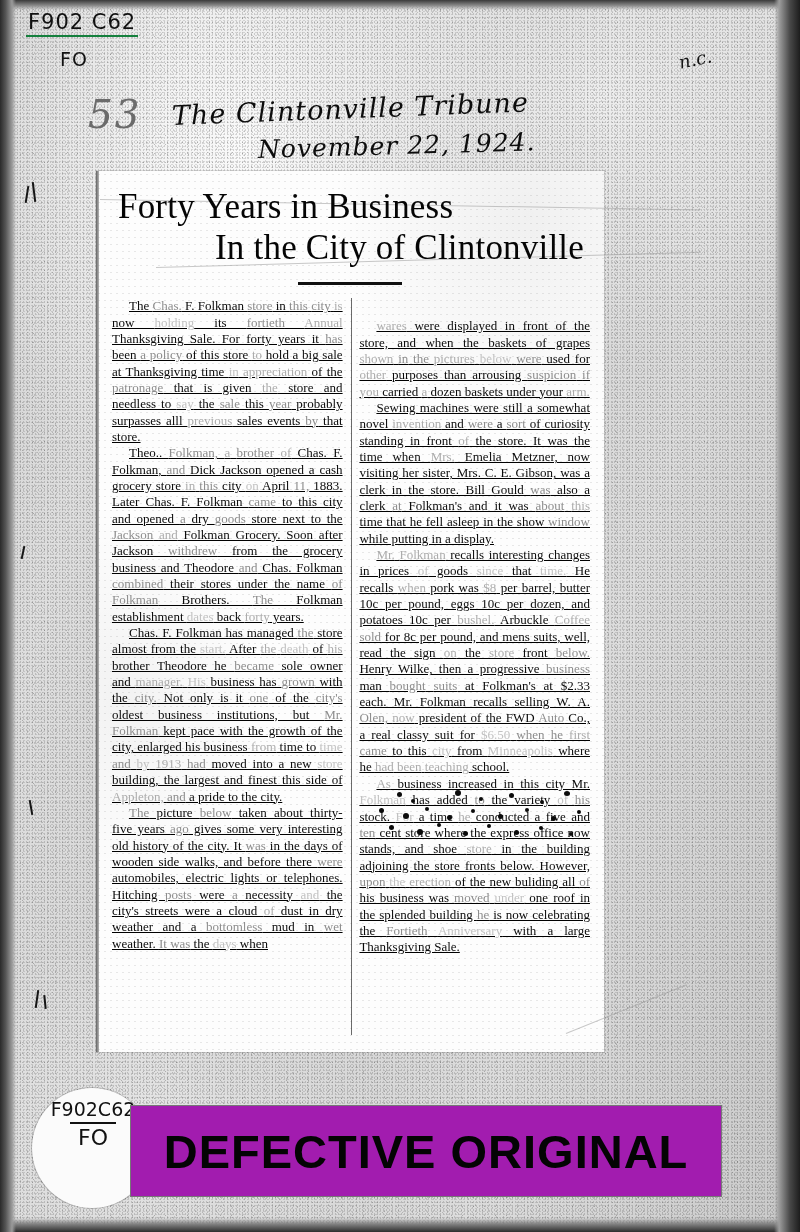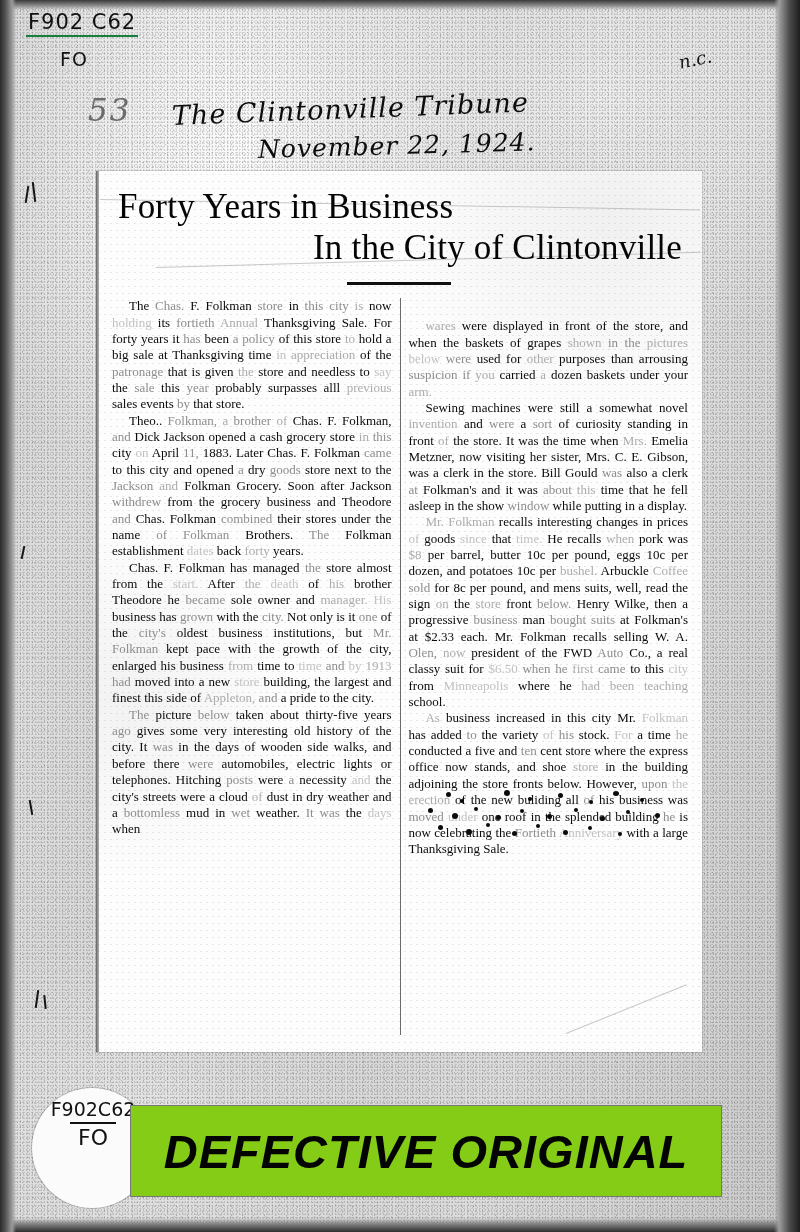--- a/index.html
+++ b/index.html
@@ -49,39 +49,39 @@
 
   
   .hand{
     position:absolute;
     font-family:"DejaVu Sans", sans-serif;
     color:#111;white-space:nowrap;
   }
   #callno{left:26px;top:10px;font-size:21px;letter-spacing:1px;}
   #callno .ul{border-bottom:2px solid #15803d;padding:0 2px 1px 2px;display:inline-block;}
   #callno-sub{left:60px;top:48px;font-size:19px;letter-spacing:1px;}
-  #shelf53{left:88px;top:92px;font-size:31px;font-style:italic;
+  #shelf53{left:88px;top:92px;font-size:39px;font-style:italic;
     font-family:"DejaVu Serif", serif;color:#6b6b6b;letter-spacing:2px;}
 
   .cursive{
     position:absolute;
     font-family:"DejaVu Serif", serif;
     font-style:italic;color:#0d0d0d;white-space:nowrap;
     transform-origin:left center;
   }
   #src-title{left:172px;top:100px;font-size:27px;transform:rotate(-2.2deg);letter-spacing:1px;}
   #src-date{left:258px;top:135px;font-size:25px;transform:rotate(-1.6deg);letter-spacing:1px;}
   #corner-mark{right:88px;top:52px;font-size:18px;transform:rotate(-12deg);color:#141414;}
 
   
   .tick{position:absolute;background:#151515;}
 
   
   #clipping{
-    position:absolute;left:96px;top:171px;width:606px;height:881px;
+    position:absolute;left:96px;top:171px;width:508px;height:881px;
     background:#fdfdfd;
     box-shadow:0 0 0 1px rgba(0,0,0,.10);
   }
   #clipping::before{ 
     content:"";position:absolute;inset:0;pointer-events:none;
     background:
       radial-gradient(ellipse 55% 35% at 85% 5%, rgba(0,0,0,.05), rgba(0,0,0,0) 70%),
       radial-gradient(ellipse 40% 30% at 5% 60%, rgba(0,0,0,.045), rgba(0,0,0,0) 70%);
   }
   #clipping::after{ 
@@ -105,20 +105,21 @@
   .hl-1{text-align:left;padding-left:4px;}
   .hl-2{text-align:right;padding-right:2px;}
   #hl-rule{width:104px;height:3px;background:#111;margin:14px auto 0 auto;}
 
   
   #cols{
     position:relative;z-index:2;
     display:flex;
     margin:13px 14px 0 16px;
     height:737px;
+    text-decoration:underline;
   }
   .col{
     width:283px;
     font-family:"Liberation Serif", serif;
     font-size:13.0px;
     line-height:16.35px;
     color:#0a0a0a;
     text-align:justify;
     text-justify:inter-word;
     -webkit-hyphens:none;hyphens:none;
@@ -136,22 +137,22 @@
   .faint2{color:#acacac;}
   .faint3{color:#c2c2c2;}
 
   
   #blots{position:absolute;left:0;top:470px;width:100%;height:70px;pointer-events:none;}
   #blots i{position:absolute;background:#0b0b0b;border-radius:50%;display:block;}
 
   
   #stamp{
     position:absolute;left:130px;top:1105px;width:590px;height:90px;
-    background:#84cc16;border:1.5px solid #777;
-    display:flex;align-items:center;justify-content:center;font-style:italic;
+    background:#a21caf;border:1.5px solid #777;
+    display:flex;align-items:center;justify-content:center;
   }
   #stamp span{
     font-family:"Liberation Sans", sans-serif;
     font-weight:bold;font-size:47px;letter-spacing:1px;color:#040404;
     white-space:nowrap;
   }
   
   #label-circle{
     position:absolute;left:32px;top:1088px;width:120px;height:120px;
     border-radius:50%;background:#fbfbfb;

